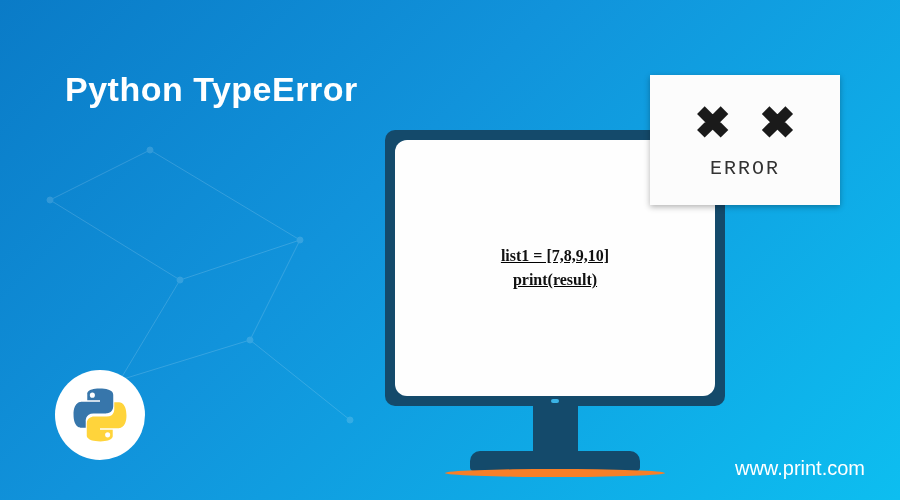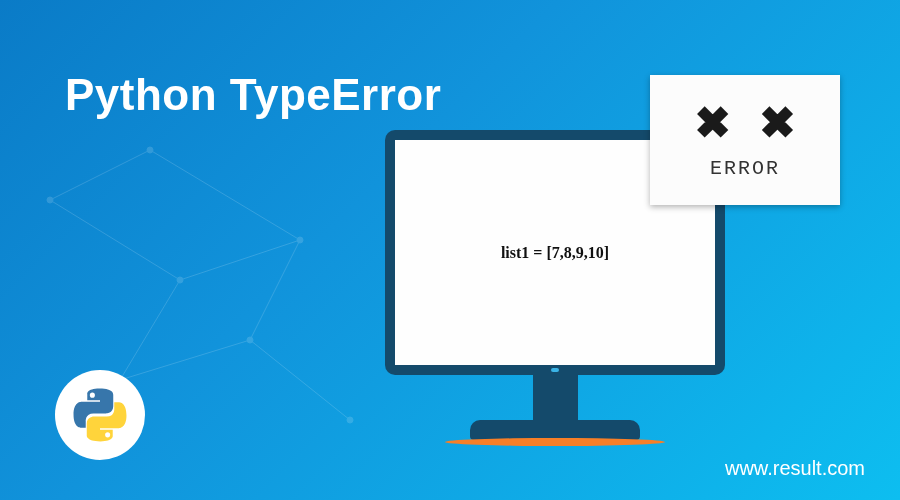--- a/index.html
+++ b/index.html
@@ -15,21 +15,21 @@
       position: absolute;
       top: 0; left: 0; right: 0; bottom: 0;
       opacity: 0.15;
       pointer-events: none;
     }
     .title {
       position: absolute;
       top: 70px;
       left: 65px;
       color: #fff;
-      font-size: 44px;
+      font-size: 34px;
       font-weight: bold;
       letter-spacing: 0.5px;
     }
     .python-badge {
       position: absolute;
       bottom: 40px;
       left: 55px;
       width: 90px;
       height: 90px;
       background: #fff;
@@ -54,25 +54,26 @@
       width: 340px;
     }
     .monitor-frame {
       background: #144a6b;
       border-radius: 10px;
       padding: 10px;
       position: relative;
     }
     .monitor-screen {
       background: #fefefe;
-      border-radius: 0;
-      height: 225px;
+      border-radius: 12px;
+      height: 256px;
       display: flex;
       align-items: center;
       justify-content: center;
+      text-decoration: underline;
     }
     .code-block {
       text-align: center;
       font-family: "Times New Roman", serif;
       font-weight: bold;
       font-size: 16px;
       color: #111;
       line-height: 1.5;
     }
     .monitor-button {
@@ -164,20 +165,21 @@
   </g>
 </svg>
 
 <h1 class="title">Python TypeError</h1>
 
 <div class="monitor">
   <div class="monitor-frame">
     <div class="monitor-screen">
       <div class="code-block">
         <div>list1 = [7,8,9,10]</div>
+        <div>print(result)</div>
       </div>
     </div>
     <div class="monitor-button"></div>
   </div>
   <div class="monitor-stand"></div>
   <div class="monitor-base"></div>
 </div>
 
 <div class="error-popup">
   <div class="error-xs">
@@ -187,13 +189,13 @@
   <div class="error-label">ERROR</div>
 </div>
 
 <div class="python-badge">
   <svg viewBox="0 0 110 110">
     <path fill="#3776ab" d="M54 3c-26 0-24 11-24 11v12h25v3H20s-17-2-17 25 15 26 15 26h9V67s-1-15 15-15h25s14 0 14-14V15S83 3 54 3zM40 11a5 5 0 1 1 0 10 5 5 0 0 1 0-10z"></path>
     <path fill="#ffd43b" d="M56 107c26 0 24-11 24-11V84H55v-3h35s17 2 17-25-15-26-15-26h-9v13s1 15-15 15H43s-14 0-14 14v23s-2 12 27 12zm14-8a5 5 0 1 1 0-10 5 5 0 0 1 0 10z"></path>
   </svg>
 </div>
 
-<div class="website">www.result.com</div>
+<div class="website">www.print.com</div>
 
 </body></html>

